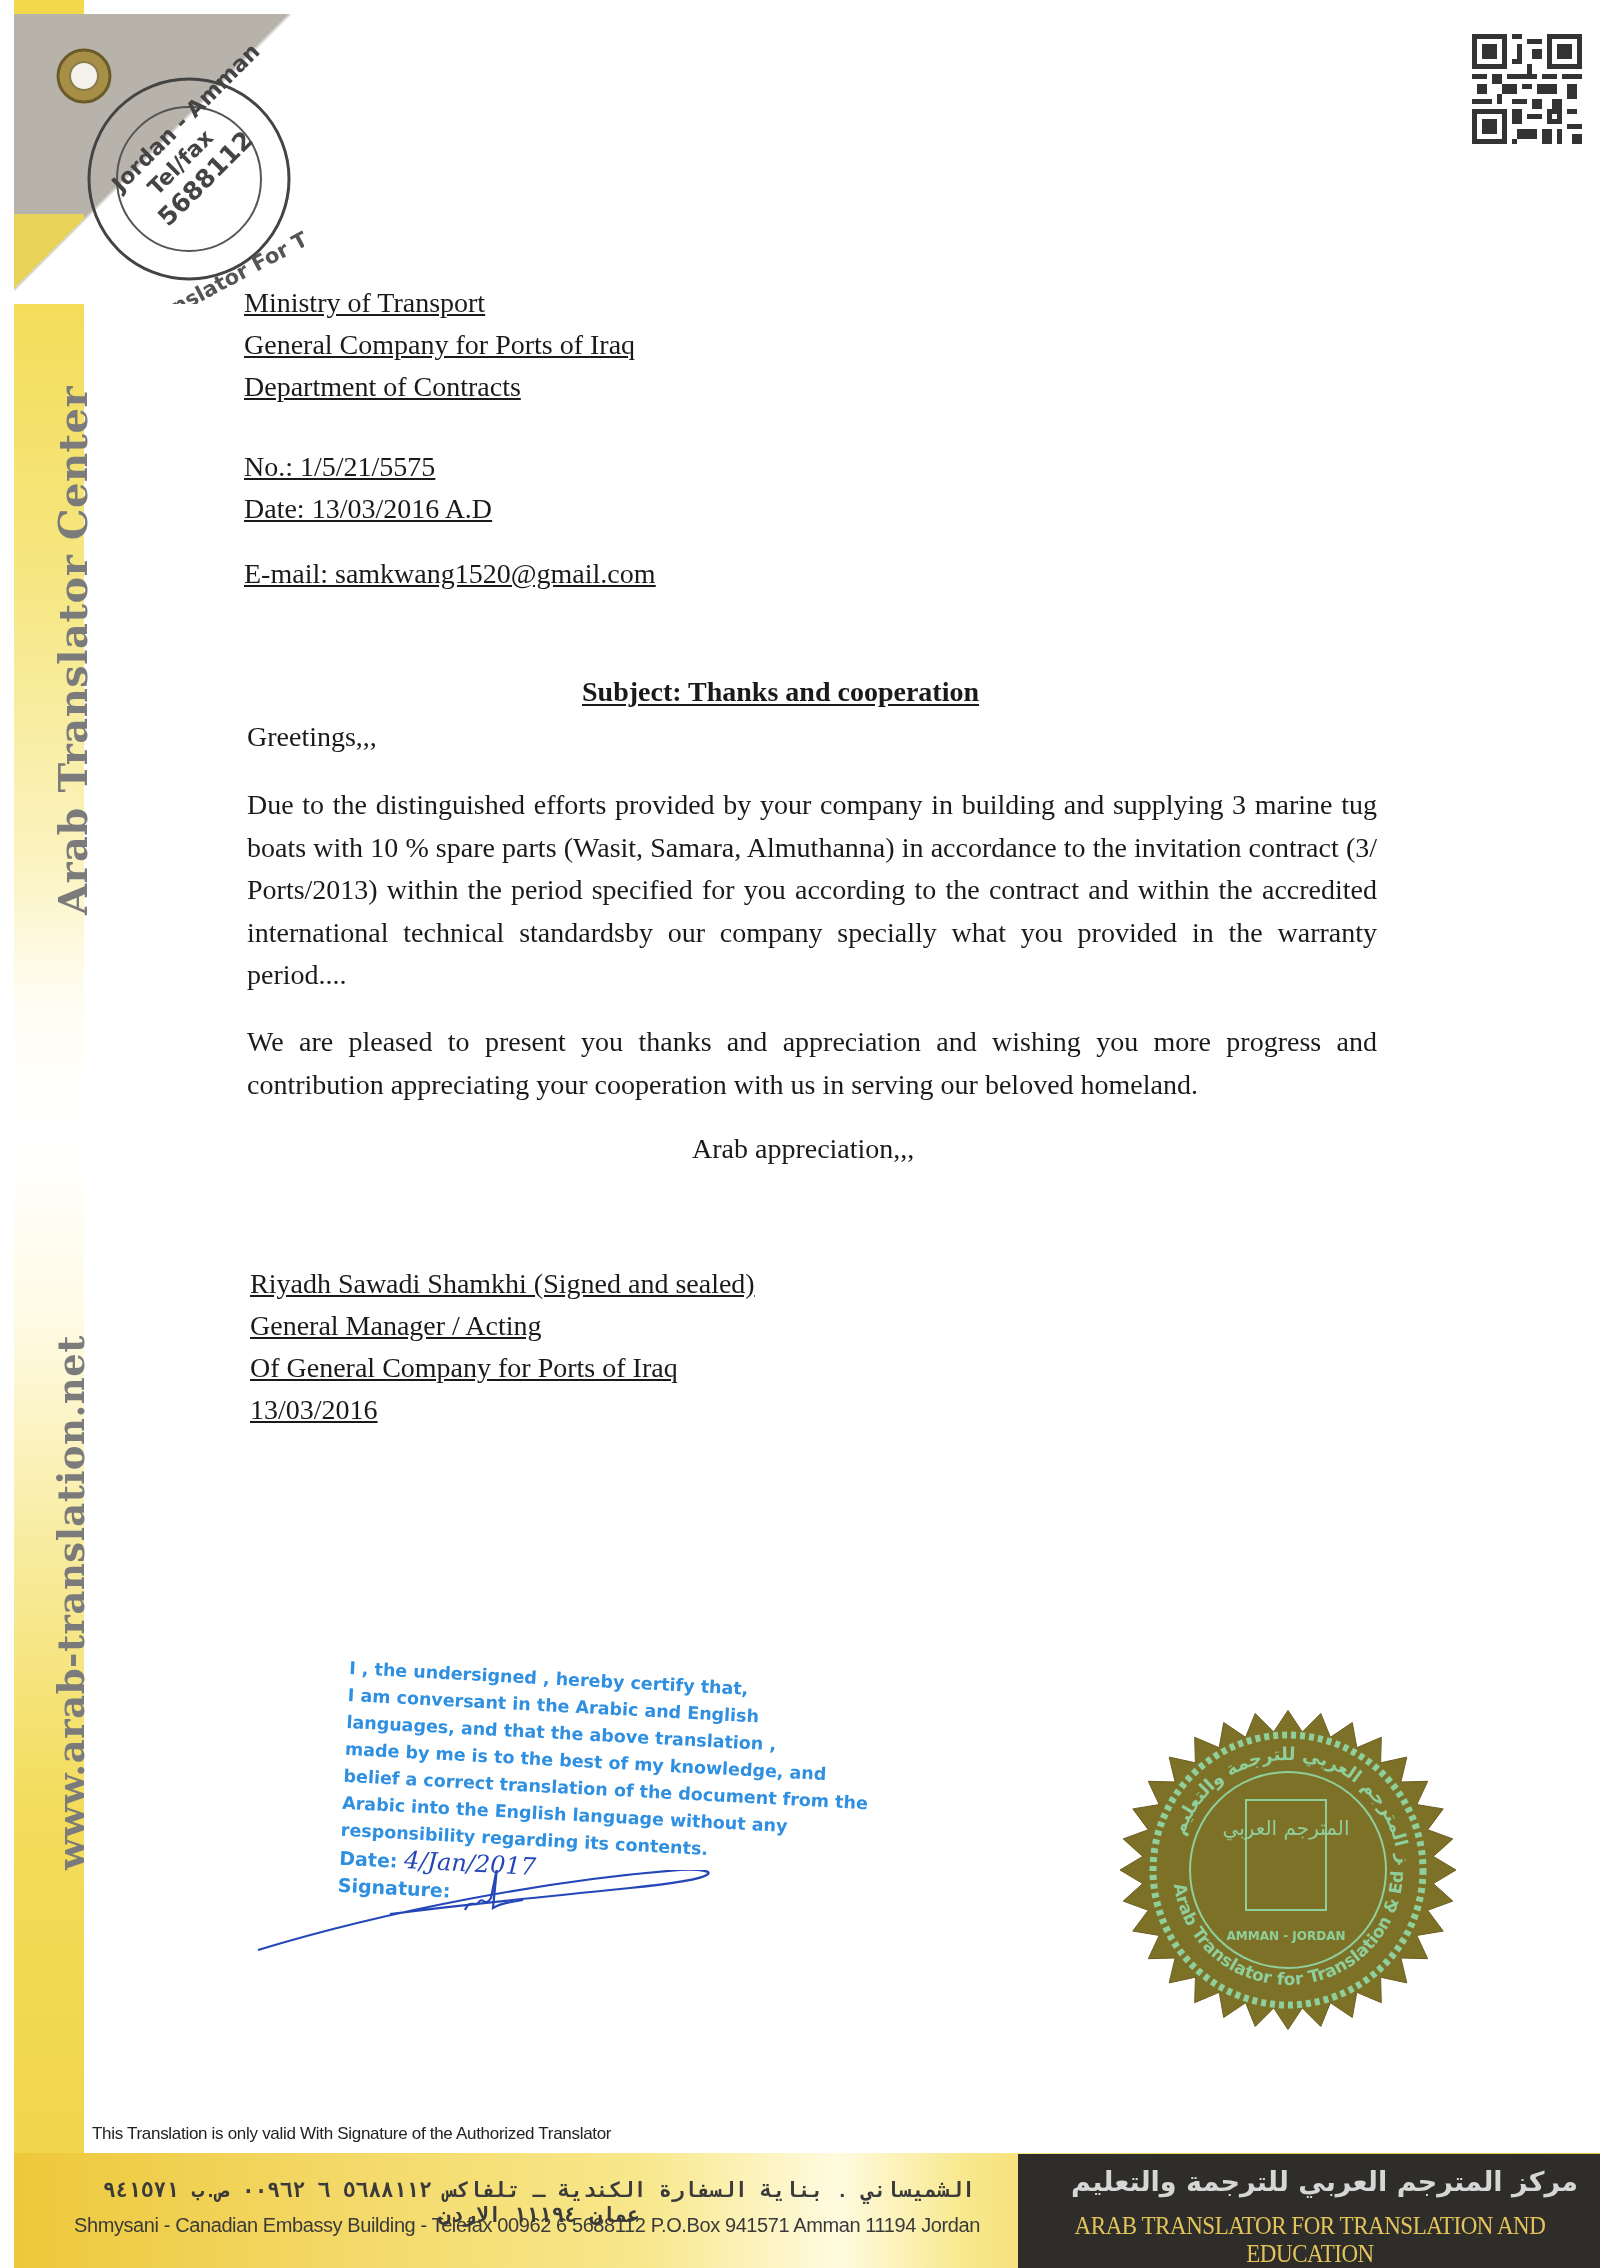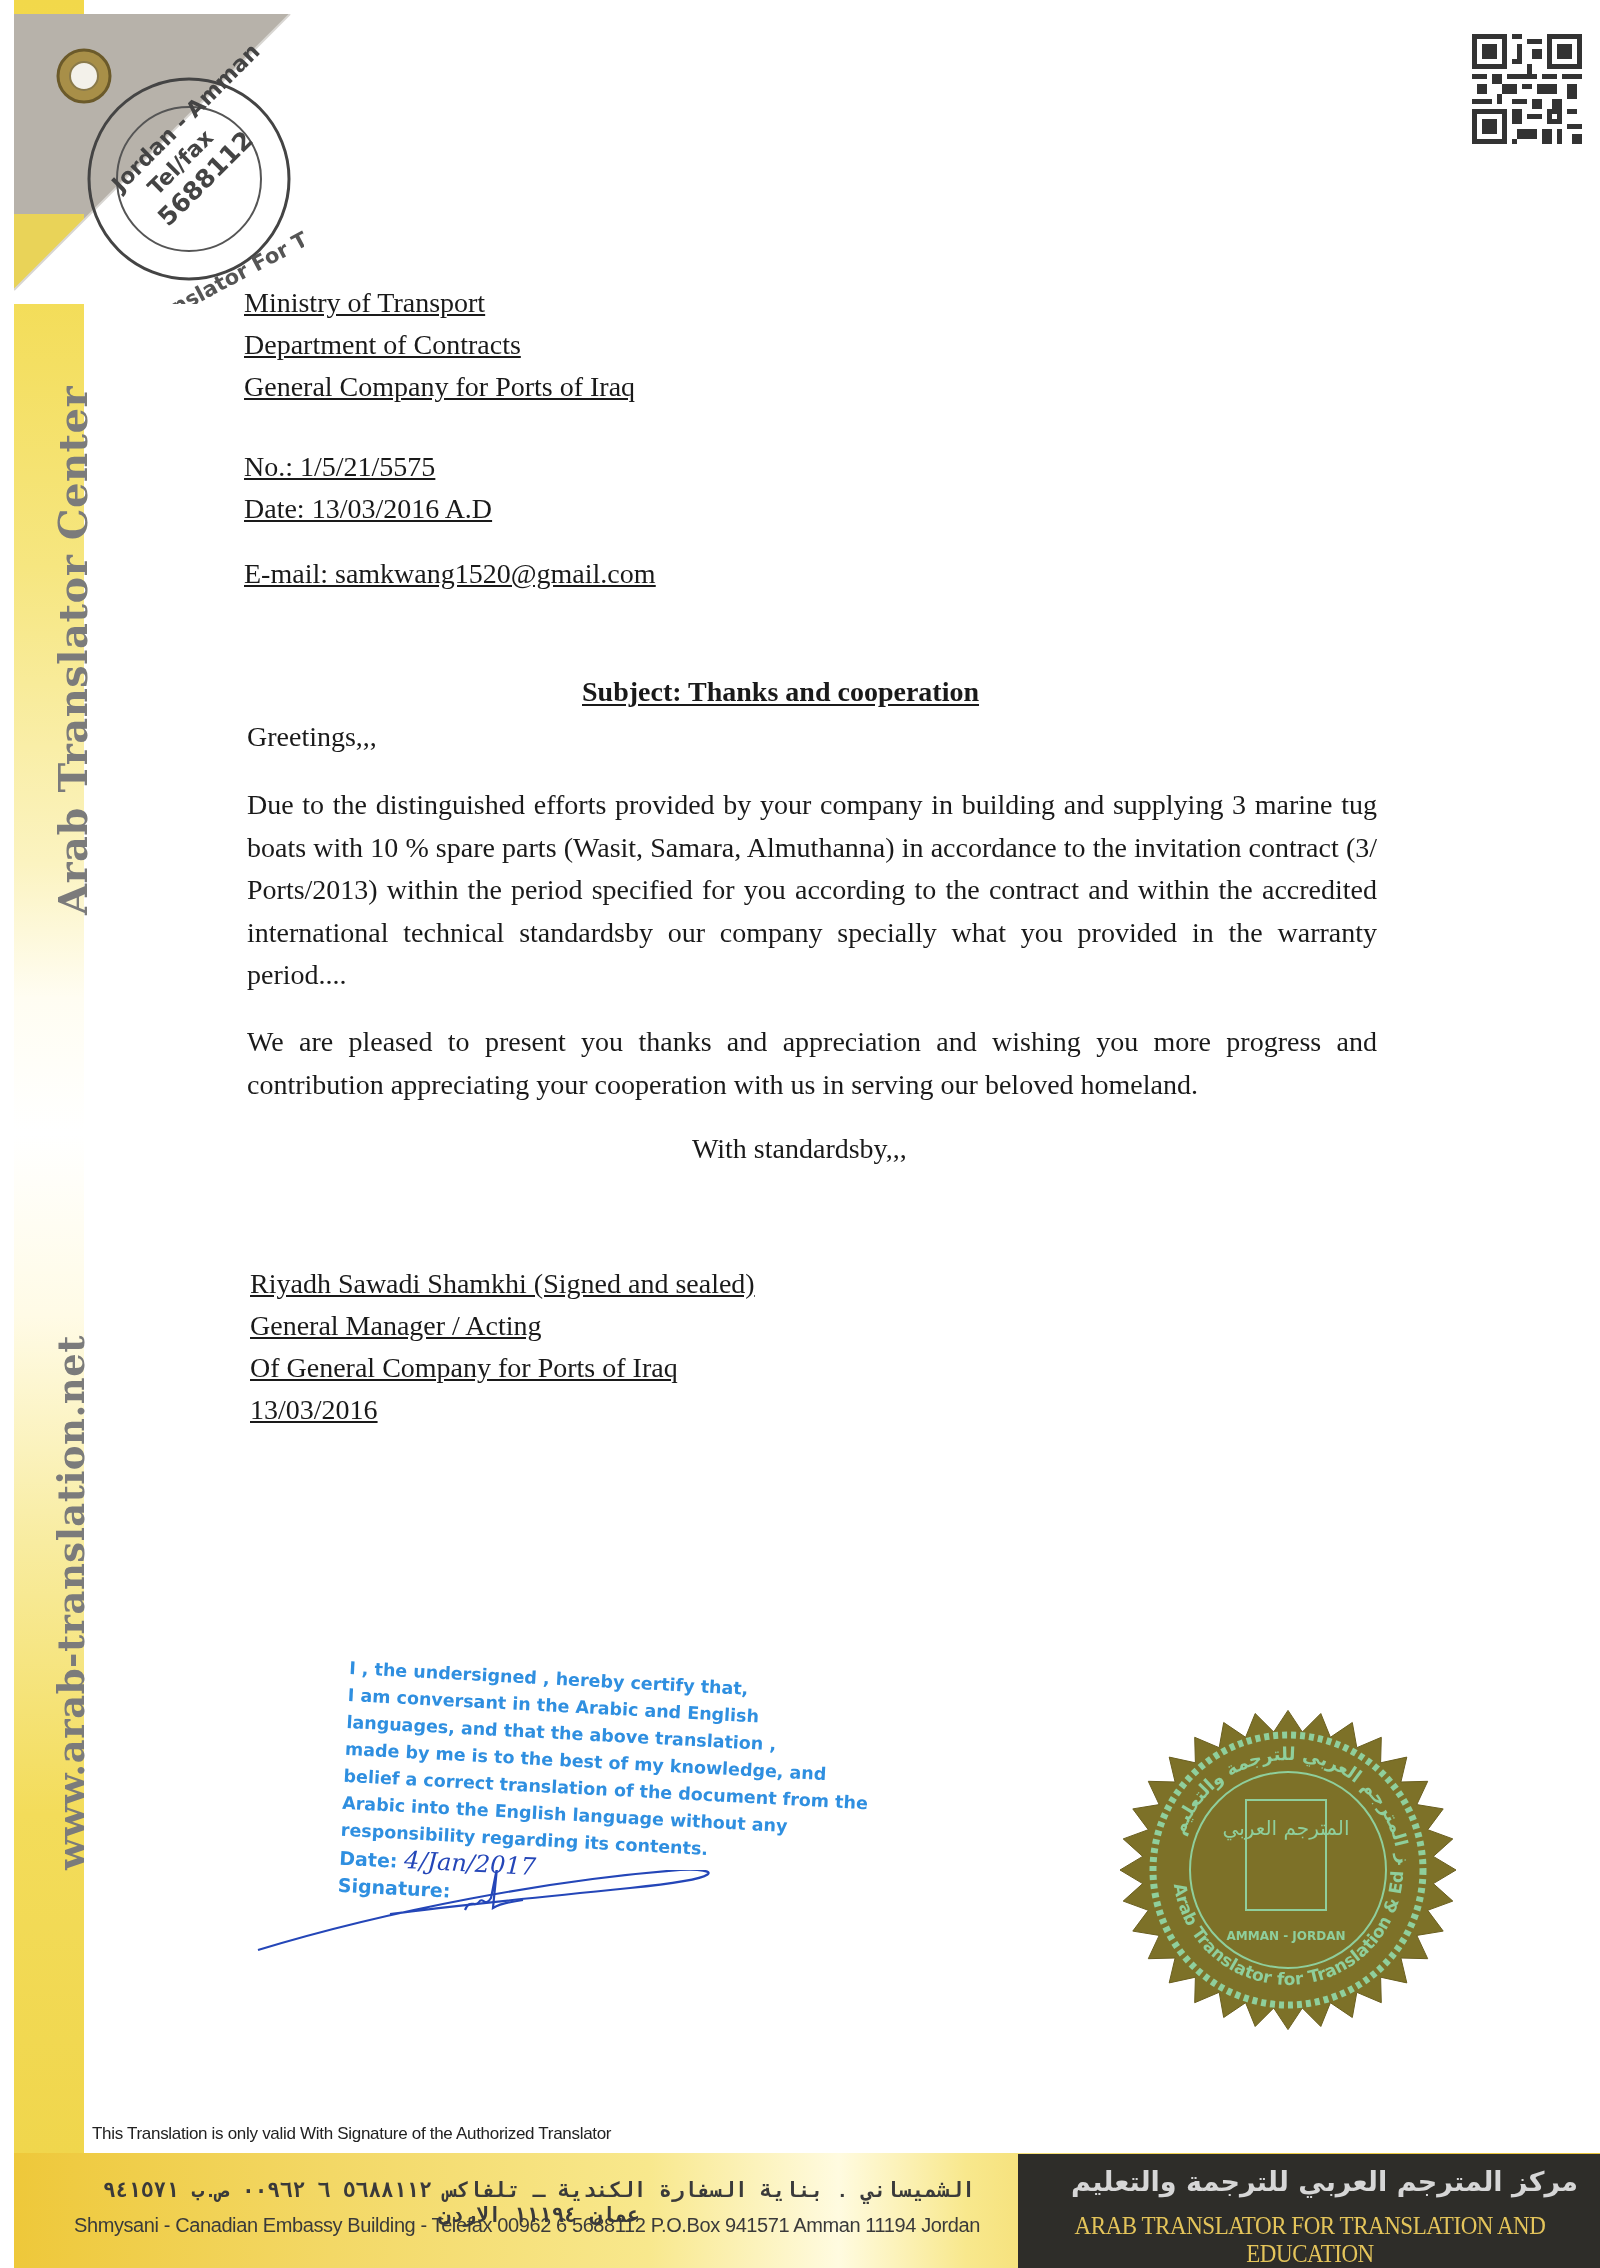--- a/index.html
+++ b/index.html
@@ -165,38 +165,38 @@
     <rect x="14" y="19" width="2" height="3"></rect>
       <rect x="17" y="19" width="1" height="3"></rect>
       <rect x="19" y="18" width="3" height="1"></rect>
     <rect x="20" y="20" width="2" height="2"></rect>
       <rect x="8" y="21" width="1" height="1"></rect>
   </g>
 </svg>
 
 <div class="text-block header-block">
   <div>Ministry of Transport</div>
+  <div>General Company for Ports of Iraq</div>
   <div>Department of Contracts</div>
-  <div>General Company for Ports of Iraq</div>
 </div>
 
 <div class="text-block ref-block">
   <div>No.: 1/5/21/5575</div>
   <div>Date: 13/03/2016 A.D</div>
 </div>
 
 <div class="text-block addr-block">
   <div><span>E-mail: </span><a class="email-link">samkwang1520@gmail.com</a></div>
 </div>
 
 <div class="subject">Subject: Thanks and cooperation</div>
 <div class="greeting">Greetings,,,</div>
 <div class="para para1">Due to the distinguished efforts provided by your company in building and supplying 3 marine tug boats with 10 % spare parts (Wasit, Samara, Almuthanna) in accordance to the invitation contract (3/ Ports/2013) within the period specified for you according to the contract and within the accredited international technical standardsby our company specially what you provided in the warranty period....</div>
 <div class="para para2">We are pleased to present you thanks and appreciation and wishing you more progress and contribution appreciating your cooperation with us in serving our beloved homeland.</div>
-<div class="closing">With standardsby,,,</div>
+<div class="closing">Arab appreciation,,,</div>
 
 <div class="text-block sign-block">
   <div>Riyadh Sawadi Shamkhi (Signed and sealed)</div>
   <div>General Manager / Acting</div>
   <div>Of General Company for Ports of Iraq</div>
   <div>13/03/2016</div>
 </div>
 
 <div class="cert">
   <span class="line">I , the undersigned , hereby certify that,</span>

